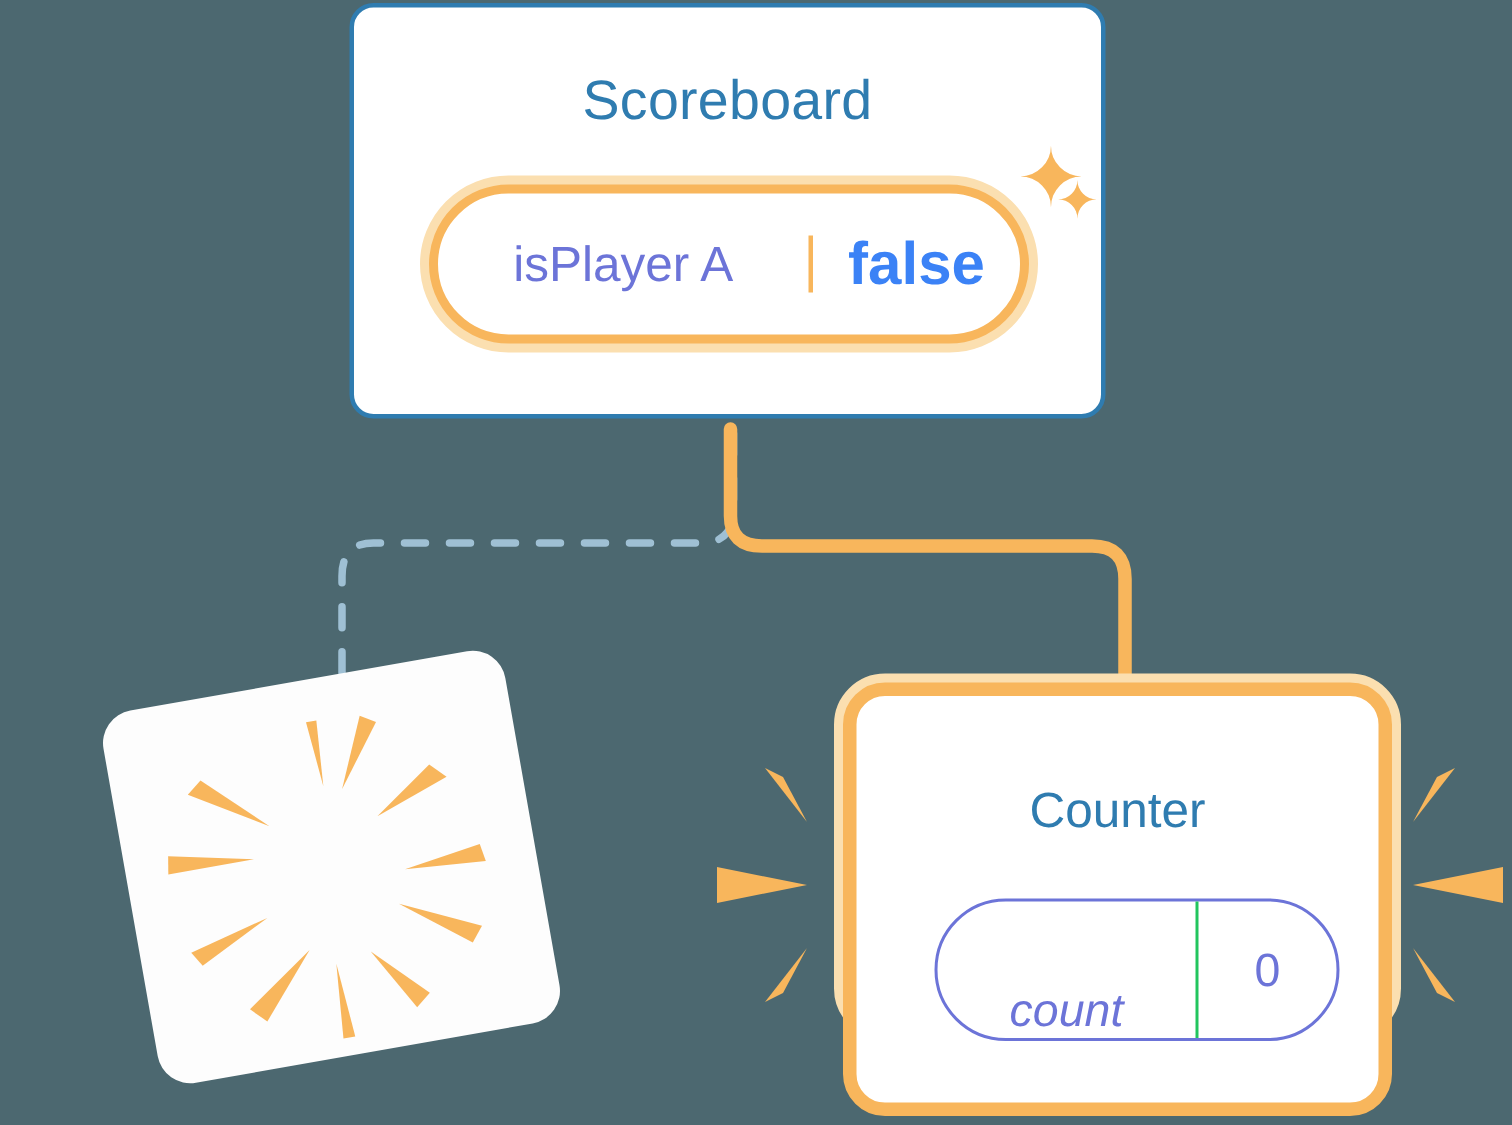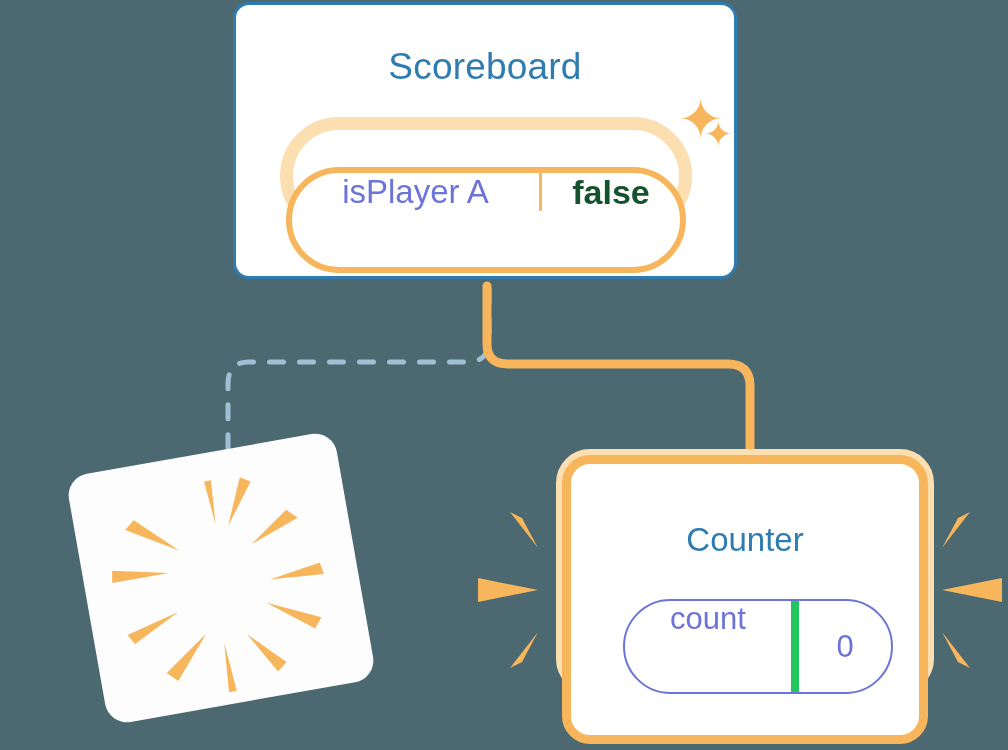--- a/index.html
+++ b/index.html
@@ -72,45 +72,44 @@
   #scoreboard-pill {
     position: absolute;
     left: 6px; top: 6px;
     width: 400px;
     height: 106px;
     border: 6px solid #f8b65c;
     border-radius: 54px;
     box-sizing: border-box;
     background: #ffffff;
     display: flex;
-    align-items: flex-start;
-    margin-top: 44px;
+    align-items: center;
   }
   #scoreboard-key-cell {
     flex: 0 0 250px;
     display: flex;
     align-items: center;
     justify-content: center;
     border-right: 3px solid #f8b65c;
     box-sizing: border-box;
   }
   #scoreboard-val-cell {
     flex: 1 1 auto;
     display: flex;
     align-items: center;
     justify-content: center;
   }
   .pill-key {
     font-size: 33px;
     color: #6c74d8;
   }
   .pill-val-bold {
-    font-size: 34px;
+    font-size: 40px;
     font-weight: bold;
-    color: #14532d;
+    color: #3b82f6;
   }
 
   
   .sparkle {
     position: absolute;
     color: #f8b65c;
     line-height: 1;
     z-index: 7;
   }
   #sparkle-big  { left: 678px; top: 92px;  font-size: 54px; }
@@ -179,24 +178,25 @@
     border: 2px solid #6c74d8;
     border-radius: 48px;
     box-sizing: border-box;
     background: #ffffff;
     display: flex;
     align-items: stretch;
   }
   #counter-key-cell {
     flex: 0 0 174px;
     display: flex;
-    align-items: flex-start;
-    justify-content: center;
-    border-right: 8px solid #22c55e;
-    box-sizing: border-box;
+    align-items: flex-end;
+    justify-content: center;
+    border-right: 2px solid #22c55e;
+    box-sizing: border-box;
+    font-style: italic;
   }
   #counter-val-cell {
     flex: 1 1 auto;
     display: flex;
     align-items: center;
     justify-content: center;
   }
   .pill-key-sm { font-size: 31px; color: #6c74d8; }
   .pill-val-sm { font-size: 31px; color: #6c74d8; }
 

